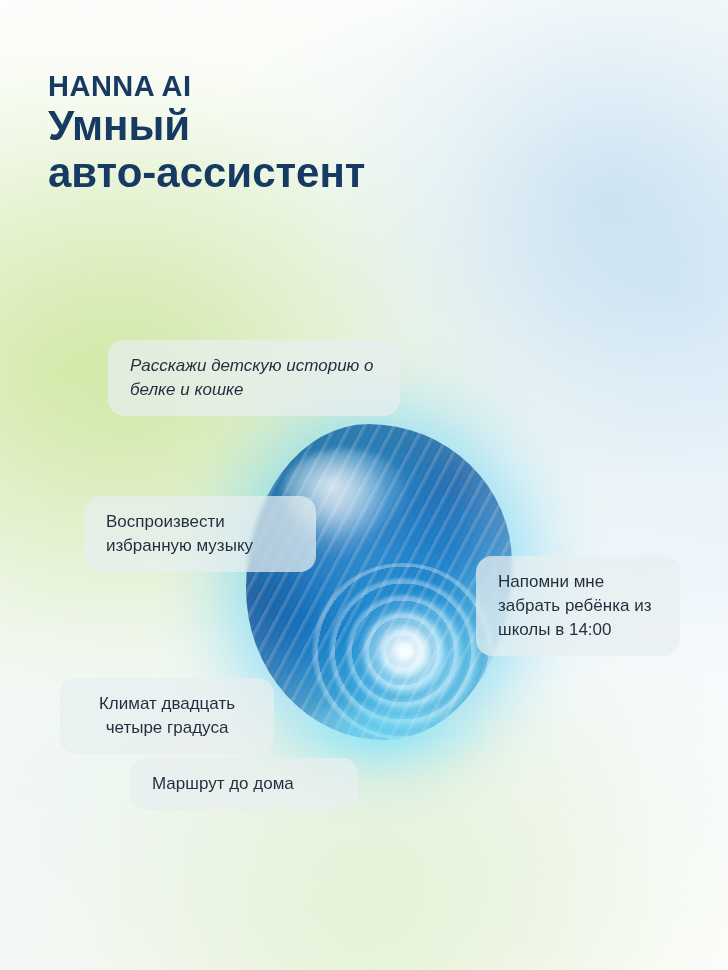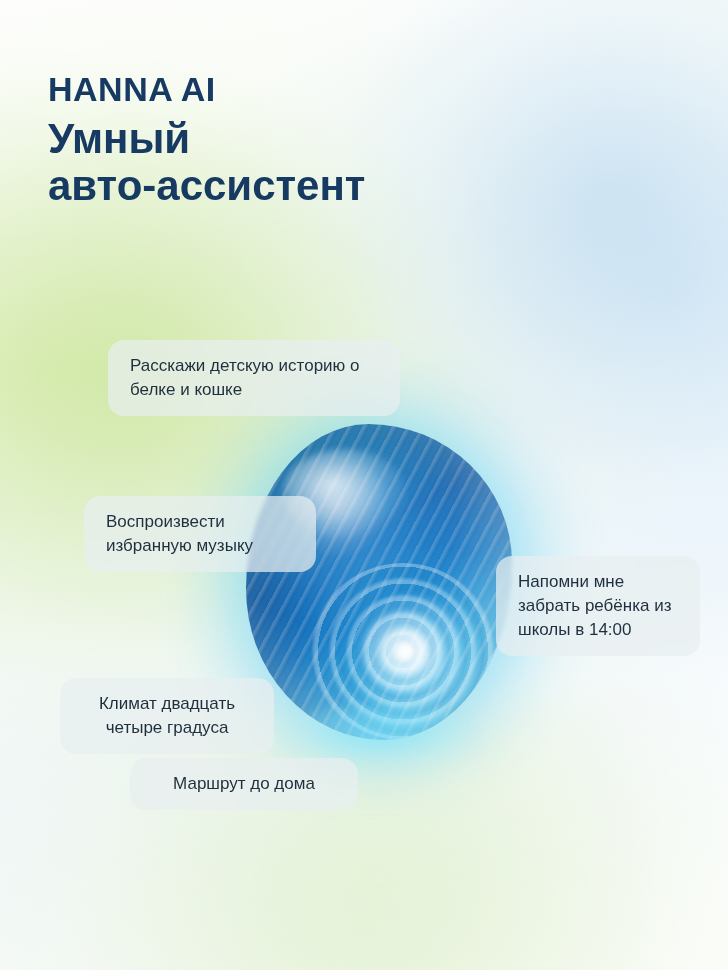--- a/index.html
+++ b/index.html
@@ -48,34 +48,34 @@
   }
 
   
   .headline {
     position: absolute;
     left: 48px;
     top: 72px;
     width: 600px;
   }
   .headline .brand {
-    font-size: 34px;
+    font-size: 29px;
     line-height: 1.02;
     font-weight: bold;
     letter-spacing: 0.5px;
     color: #173a63;
   }
   .headline .sub1,
   .headline .sub2 {
     font-size: 42px;
     line-height: 1.12;
     font-weight: bold;
     color: #173a63;
   }
-  .headline .sub1 { margin-top: 8px; }
+  .headline .sub1 { margin-top: 0; }
 
   
   .orb-wrap {
     position: absolute;
     left: 246px;
     top: 424px;
     width: 266px;
     height: 316px;
   }
   .orb-glow {
@@ -155,26 +155,26 @@
   .chip {
     position: absolute;
     padding: 14px 22px;
     border-radius: 16px;
     background: rgba(232,238,240,0.72);
     color: #1f2f3d;
     font-size: 17px;
     line-height: 1.42;
     backdrop-filter: blur(2px);
   }
-  .chip.c1 { left: 108px; top: 340px; width: 292px; }
+  .chip.c1 { left: 108px; top: 340px; width: 292px; font-style: italic; }
   .chip.c2 { left: 460px; top: 408px; width: 196px; }
   .chip.c3 { left: 38px;  top: 496px; width: 232px; margin-left: 46px; }
-  .chip.c4 { left: 496px; top: 556px; width: 204px; }
+  .chip.c4 { left: 476px; top: 556px; width: 204px; }
   .chip.c5 { left: 60px;  top: 678px; width: 214px; text-align: center; }
-  .chip.c6 { left: 130px; top: 758px; width: 228px; text-align: center; }
+  .chip.c6 { left: 130px; top: 758px; width: 228px; text-align: left; }
   .chip.c7 { left: 430px; top: 736px; width: 220px; }
 </style>
 </head>
 <body>
 
 <div id="poster">
 
   <div class="wash wash-tl"></div>
   <div class="wash wash-tr"></div>
   <div class="wash wash-bottom"></div>

